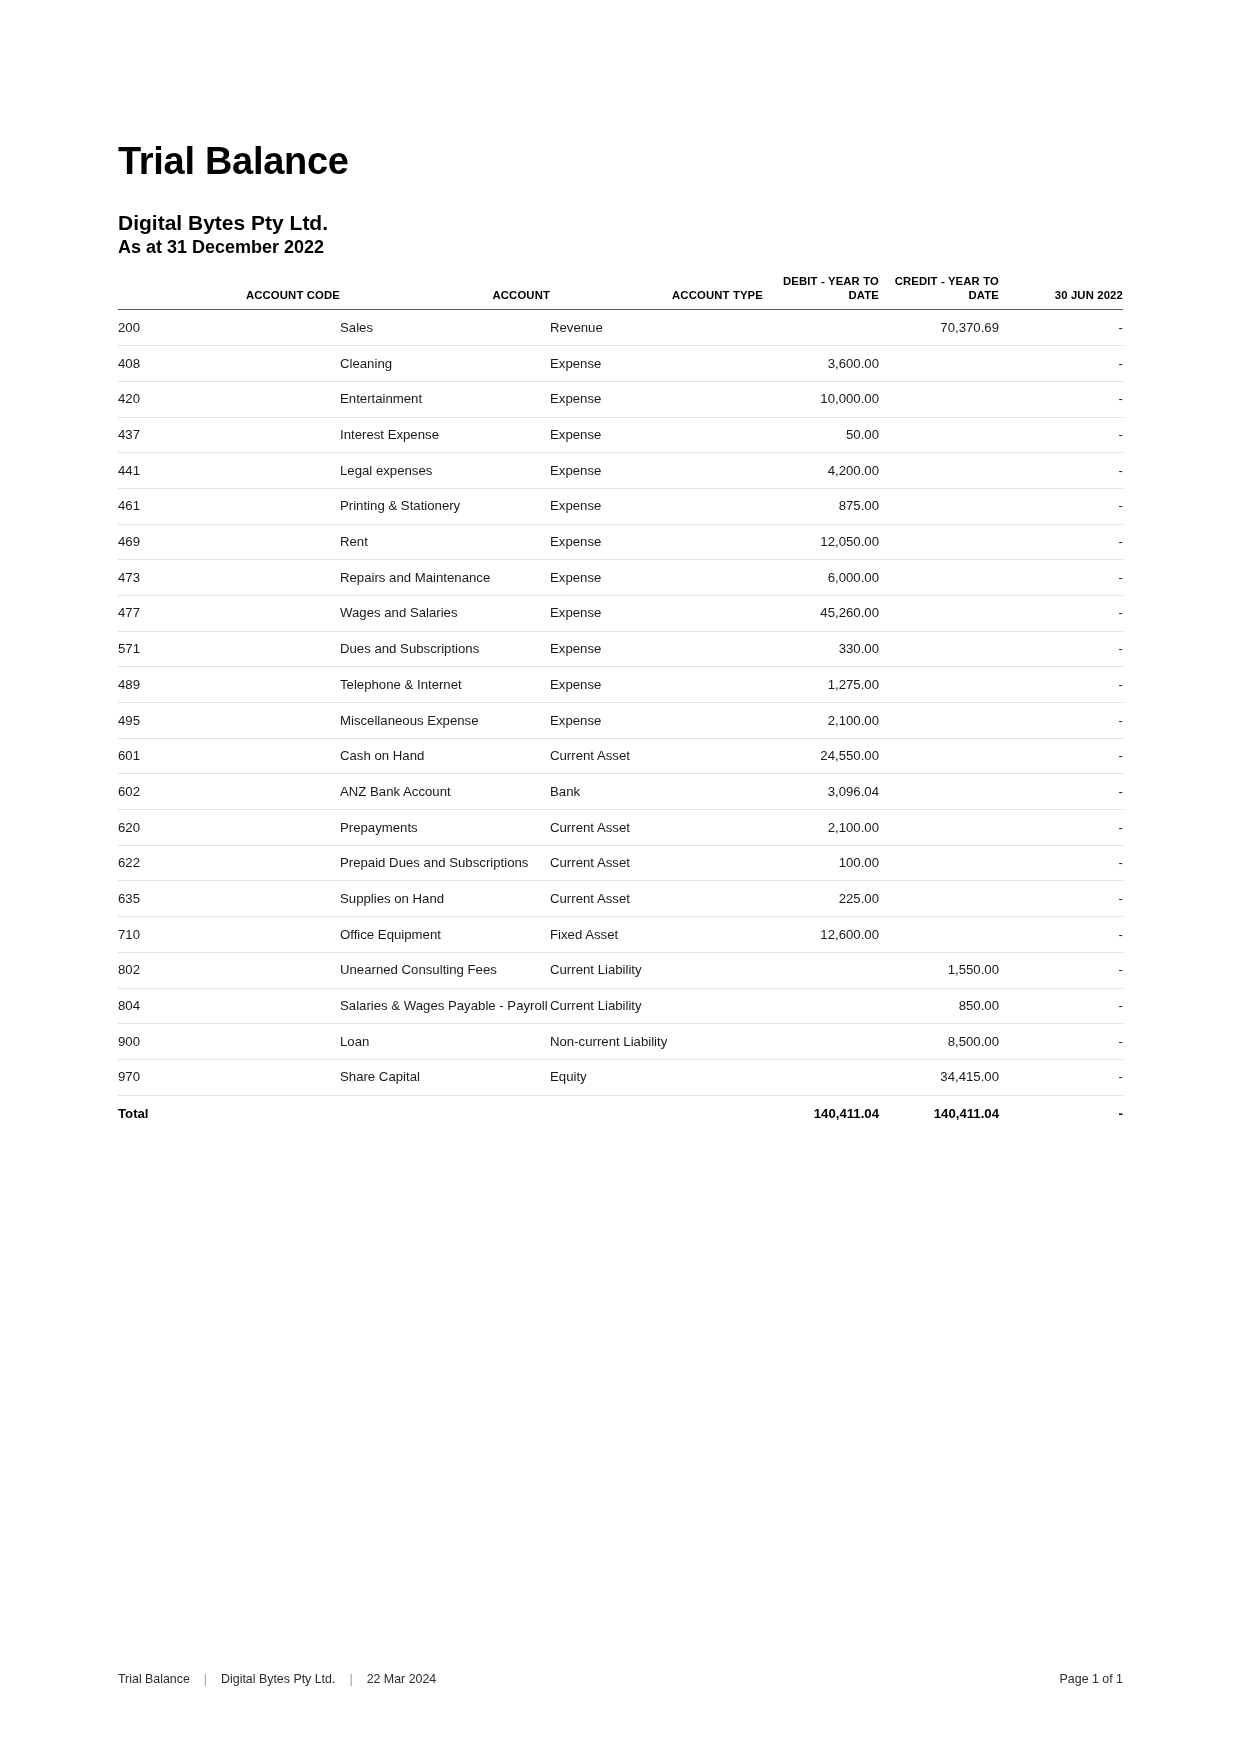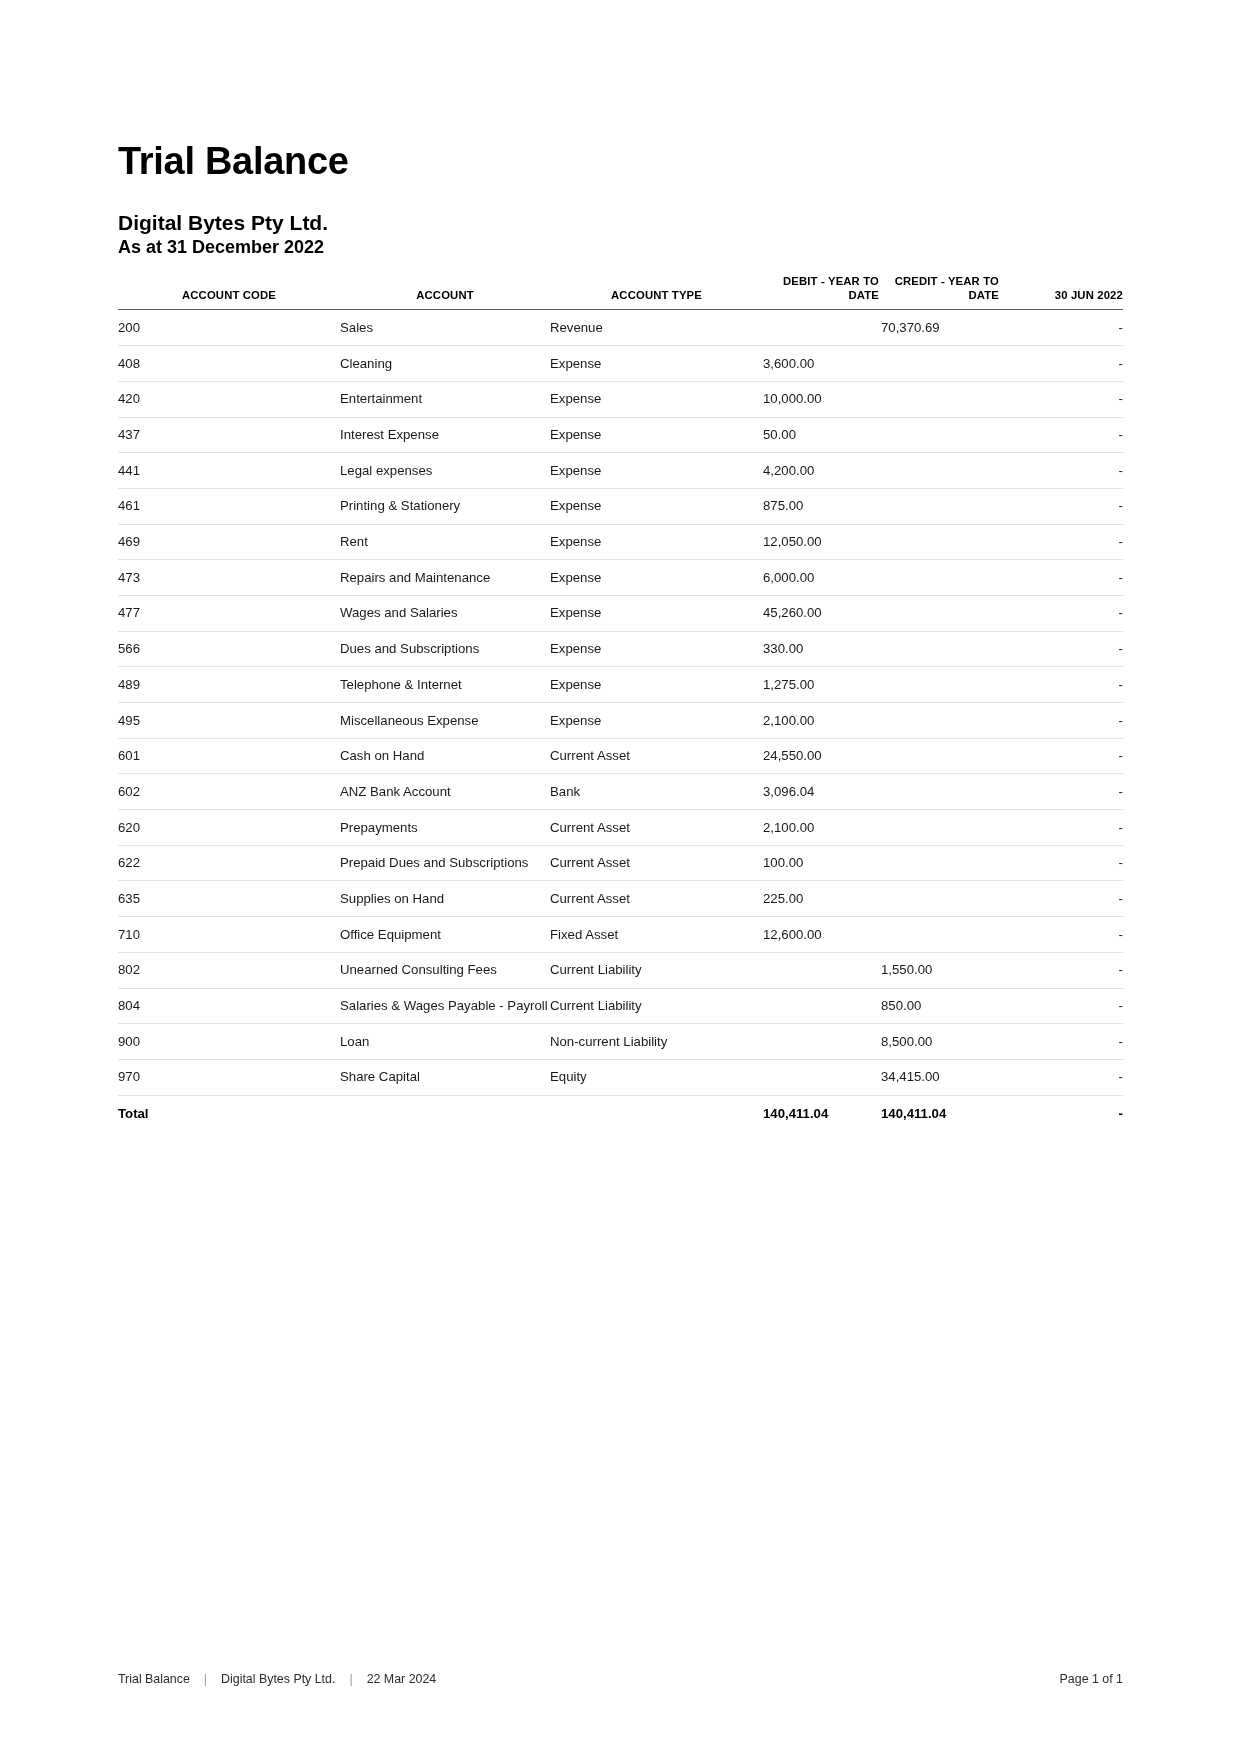--- a/index.html
+++ b/index.html
@@ -66,21 +66,21 @@
   table.tb col.c-prior { width: 122px; }
 
   thead th {
     font-size: 11.3px;
     font-weight: bold;
     letter-spacing: 0.15px;
     color: #000;
     vertical-align: bottom;
     padding: 0 0 7px 0;
     line-height: 1.26;
-    text-align: center;
+    text-align: right;
     border-bottom: 1.6px solid #5a5a5a;
   }
   thead th.num {
     text-align: right;
     padding-right: 2px;
   }
   thead th.prior {
     text-align: right;
     padding-right: 0px;
   }
@@ -88,21 +88,21 @@
   tbody td {
     font-size: 13.2px;
     color: #1a1a1a;
     padding: 8.5px 0 8.5px 0;
     line-height: 1.34;
     border-bottom: 1px solid #e2e2e2;
     vertical-align: middle;
     text-align: left;
   }
   tbody td.num {
-    text-align: left;
+    text-align: right;
     padding-right: 2px;
   }
   tbody td.prior {
     text-align: right;
     padding-right: 0px;
   }
   tbody tr.total-row td {
     font-weight: bold;
     border-bottom: none;
     border-top: 1.4px solid #5a5a5a;
@@ -230,21 +230,21 @@
           </tr>
           <tr>
             <td>477</td>
             <td>Wages and Salaries</td>
             <td>Expense</td>
             <td class="num">45,260.00</td>
             <td class="num"></td>
             <td class="prior">-</td>
           </tr>
           <tr>
-            <td>566</td>
+            <td>571</td>
             <td>Dues and Subscriptions</td>
             <td>Expense</td>
             <td class="num">330.00</td>
             <td class="num"></td>
             <td class="prior">-</td>
           </tr>
           <tr>
             <td>489</td>
             <td>Telephone &amp; Internet</td>
             <td>Expense</td>

